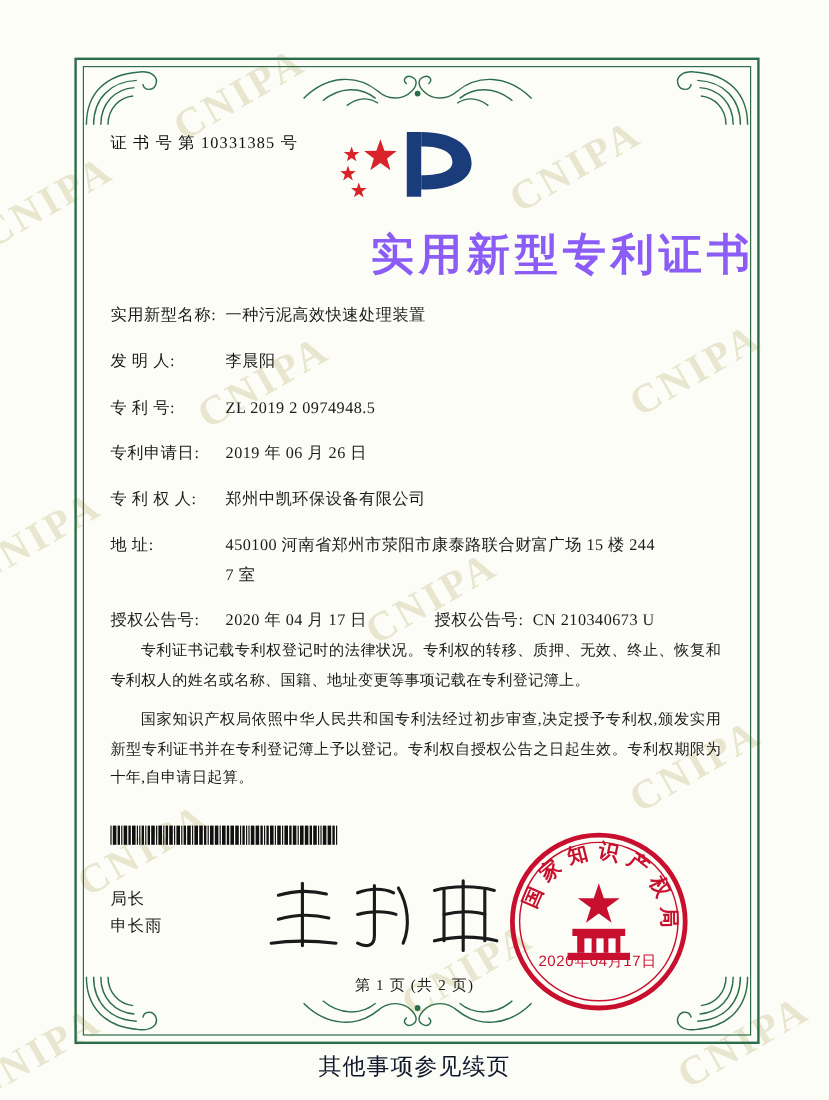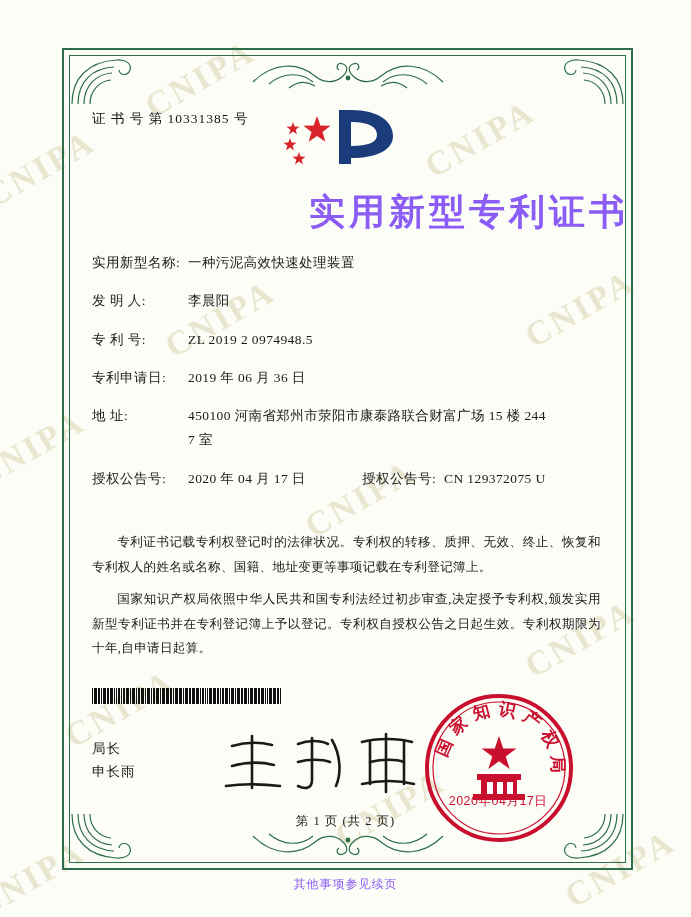--- a/index.html
+++ b/index.html
@@ -267,24 +267,24 @@
     font-size: 12.5px;
     letter-spacing: 1px;
   }
 
   .footnote {
     position: absolute;
     left: 0;
     right: 0;
     top: 876px;
     text-align: center;
-    font-size: 12px;
+    font-size: 19px;
     letter-spacing: 1px;
     z-index: 2;
-    color: #8b5cf6;
+    color: #0f172a;
   }
 </style>
 </head>
 <body>
 
 <div class="watermark-layer">
   <div class="wm wm-a">CNIPA</div>
   <div class="wm wm-b">CNIPA</div>
   <div class="wm wm-c">CNIPA</div>
   <div class="wm wm-d">CNIPA</div>
@@ -407,40 +407,44 @@
       <div class="field-value">李晨阳</div>
     </div>
 
     <div class="field-row">
       <div class="field-label">专 利 号:</div>
       <div class="field-value">ZL 2019 2 0974948.5</div>
     </div>
 
     <div class="field-row">
       <div class="field-label">专利申请日:</div>
-      <div class="field-value">2019 年 06 月 36 日</div>
-    </div>
-
+      <div class="field-value">2019 年 06 月 26 日</div>
+    </div>
+
+    <div class="field-row">
+      <div class="field-label">专 利 权 人:</div>
+      <div class="field-value">郑州中凯环保设备有限公司</div>
+    </div>
 
     <div class="field-row">
       <div class="field-label">地 址:</div>
       <div class="field-value">
         <span>450100 河南省郑州市荥阳市康泰路联合财富广场 15 楼 244</span>
         <span class="line2">7 室</span>
       </div>
     </div>
 
     <div class="dual">
       <div class="cell first">
         <div class="field-label">授权公告号:</div>
         <div class="field-value">2020 年 04 月 17 日</div>
       </div>
       <div class="cell second">
         <div class="field-label">授权公告号:</div>
-        <div class="field-value">CN 129372075 U</div>
+        <div class="field-value">CN 210340673 U</div>
       </div>
     </div>
 
   </div>
 
   <div class="paragraphs">
     <p>专利证书记载专利权登记时的法律状况。专利权的转移、质押、无效、终止、恢复和专利权人的姓名或名称、国籍、地址变更等事项记载在专利登记簿上。</p>
     <p>国家知识产权局依照中华人民共和国专利法经过初步审查,决定授予专利权,颁发实用新型专利证书并在专利登记簿上予以登记。专利权自授权公告之日起生效。专利权期限为十年,自申请日起算。</p>
   </div>
 

